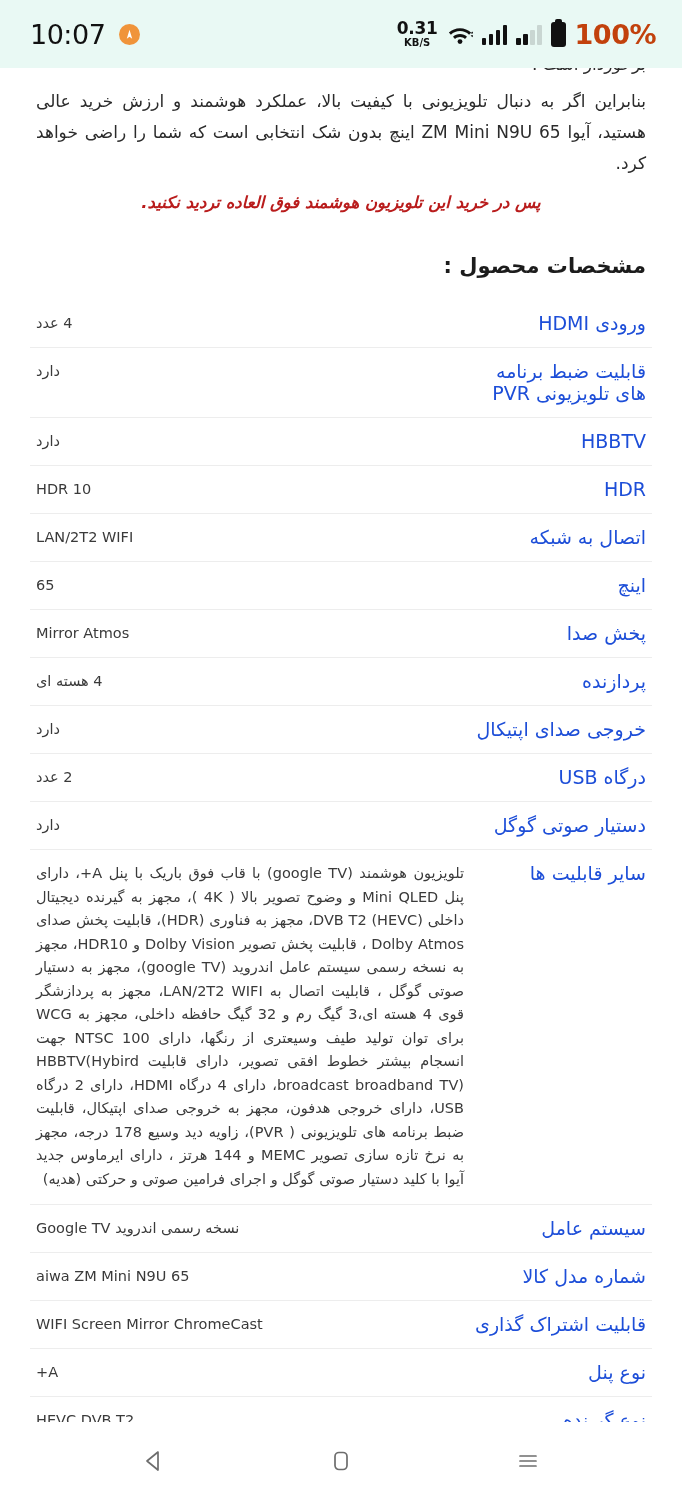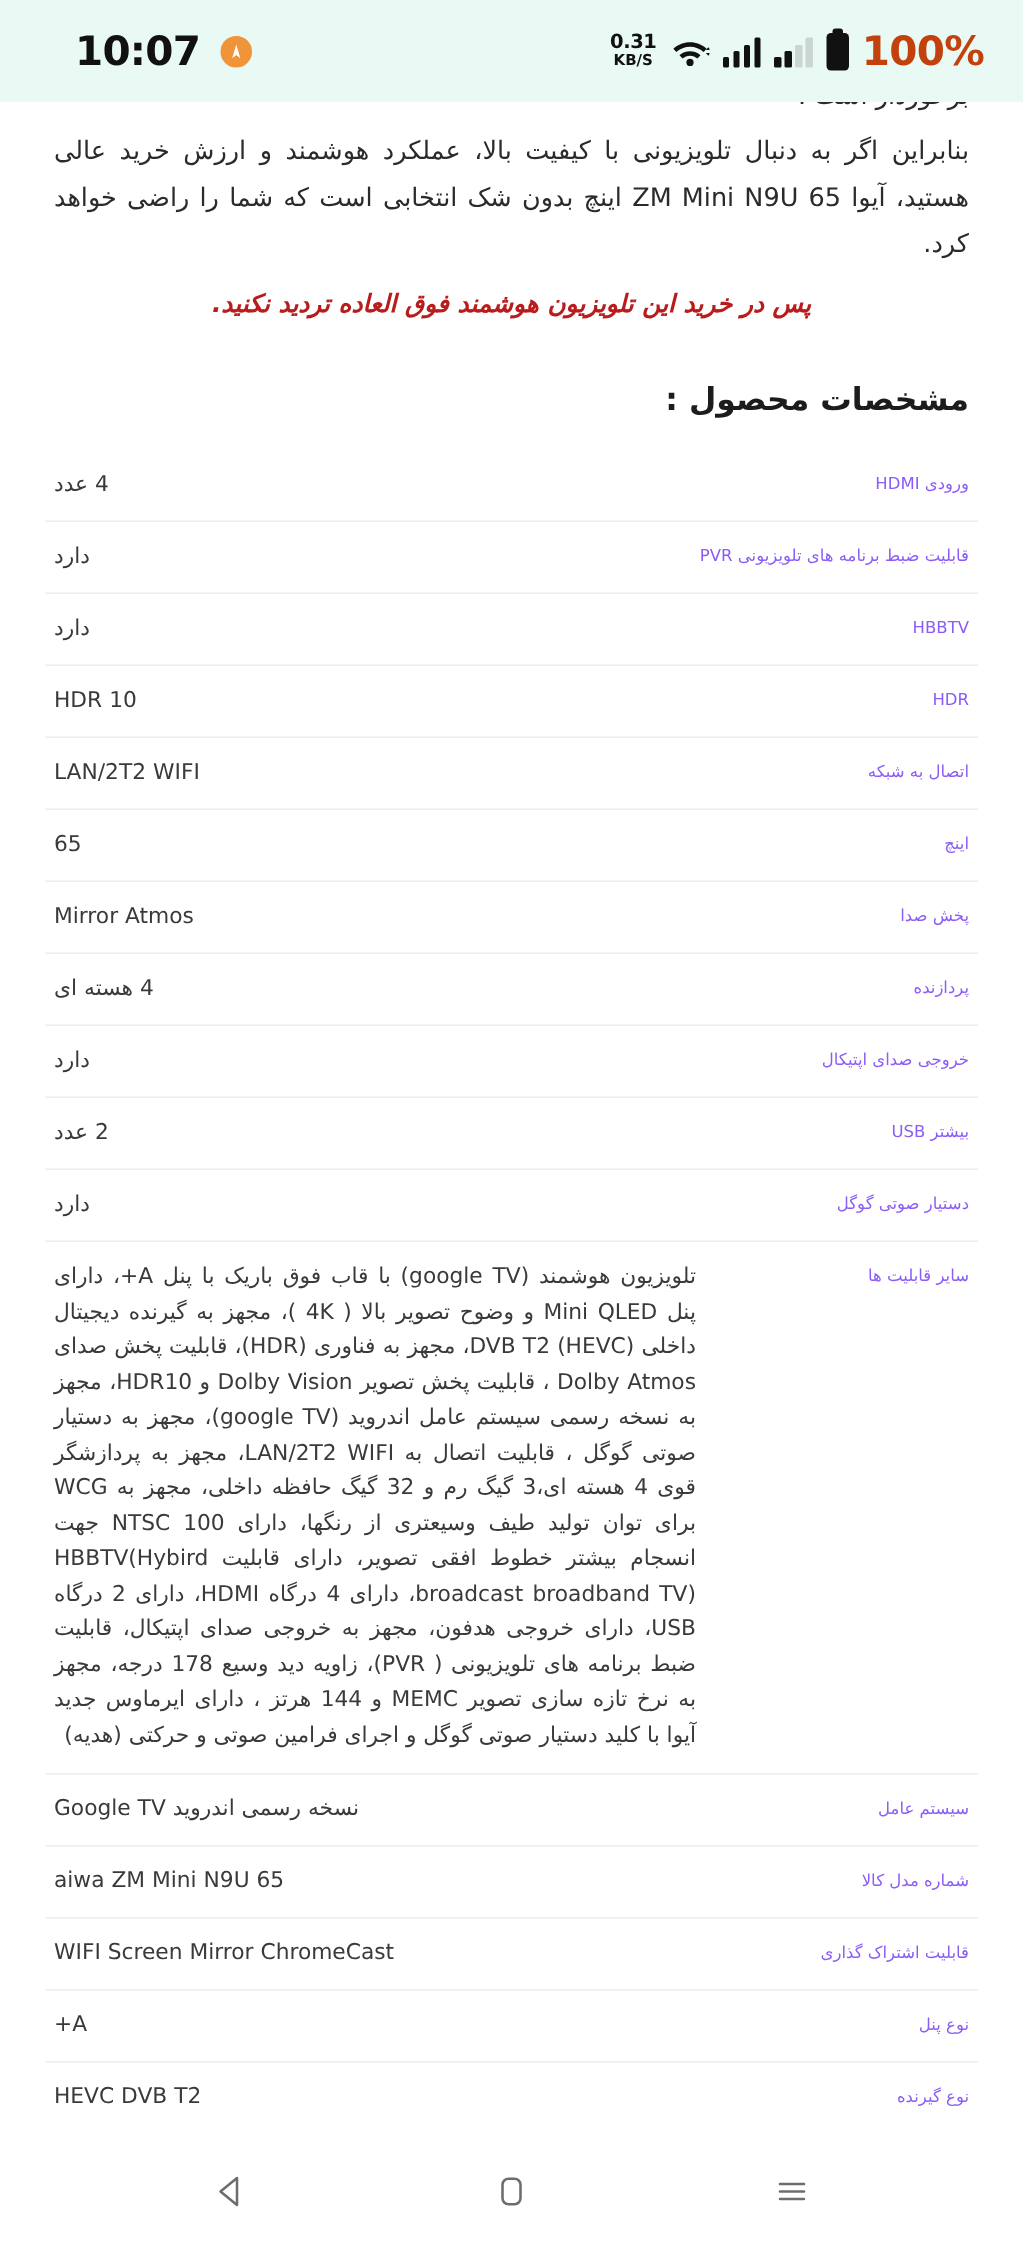--- a/index.html
+++ b/index.html
@@ -32,44 +32,43 @@
     flex: 0 0 auto;
     direction: ltr;
   }
   .status-left {
     display: flex;
     align-items: center;
     gap: 14px;
   }
   .status-time {
     font-size: 27px;
-    font-weight: 700;
+    font-weight: 400;
     color: #111111;
     letter-spacing: -0.5px;
-    margin-left: 20px;
   }
   .status-badge-icon {
     width: 21px; height: 21px;
     border-radius: 50%;
     background: #f0943a;
     display: flex; align-items: center; justify-content: center;
   }
   .status-badge-icon svg { display: block; }
 
   .status-right {
     display: flex;
     align-items: center;
     gap: 9px;
   }
   .net-speed {
     display: flex; flex-direction: column;
     align-items: center; line-height: 1;
     color: #111111;
   }
-  .net-speed .n { font-size: 13px; font-weight: 700; letter-spacing: -0.3px; text-align: center; }
+  .net-speed .n { font-size: 17px; font-weight: 700; letter-spacing: -0.3px; text-align: center; }
   .net-speed .u { font-size: 10px; font-weight: 700; margin-top: 1px; }
 
   .wifi-icon { display: block; }
 
   .sig { display: flex; align-items: flex-end; gap: 2.5px; height: 21px; }
   .sig i { width: 4.5px; background: #111111; border-radius: 1px; display: block; }
   .sig i:nth-child(1) { height: 7px; }
   .sig i:nth-child(2) { height: 11px; }
   .sig i:nth-child(3) { height: 15px; }
   .sig i:nth-child(4) { height: 20px; }
@@ -148,22 +147,22 @@
     flex-direction: row;
     align-items: flex-start;
     border-bottom: 1px solid #ededed;
     padding: 12px 0 13px 0;
     min-height: 39px;
   }
   
   .spec-label {
     width: 188px;
     flex: 0 0 188px;
-    font-size: 11px;
-    color: #8b5cf6;
+    font-size: 19px;
+    color: #1d4ed8;
     line-height: 22px;
     text-align: right;
     padding-right: 6px;
   }
   .spec-value {
     flex: 1 1 auto;
     font-size: 14.5px;
     color: #3a3a3a;
     line-height: 22px;
     text-align: left;
@@ -297,21 +296,21 @@
         <div class="spec-label">پردازنده</div>
         <div class="spec-value">4 هسته ای</div>
       </div>
 
       <div class="spec-row">
         <div class="spec-label">خروجی صدای اپتیکال</div>
         <div class="spec-value">دارد</div>
       </div>
 
       <div class="spec-row">
-        <div class="spec-label">بیشتر USB</div>
+        <div class="spec-label">درگاه USB</div>
         <div class="spec-value">2 عدد</div>
       </div>
 
       <div class="spec-row">
         <div class="spec-label">دستیار صوتی گوگل</div>
         <div class="spec-value">دارد</div>
       </div>
 
       <div class="spec-row tall">
         <div class="spec-label">سایر قابلیت ها</div>

